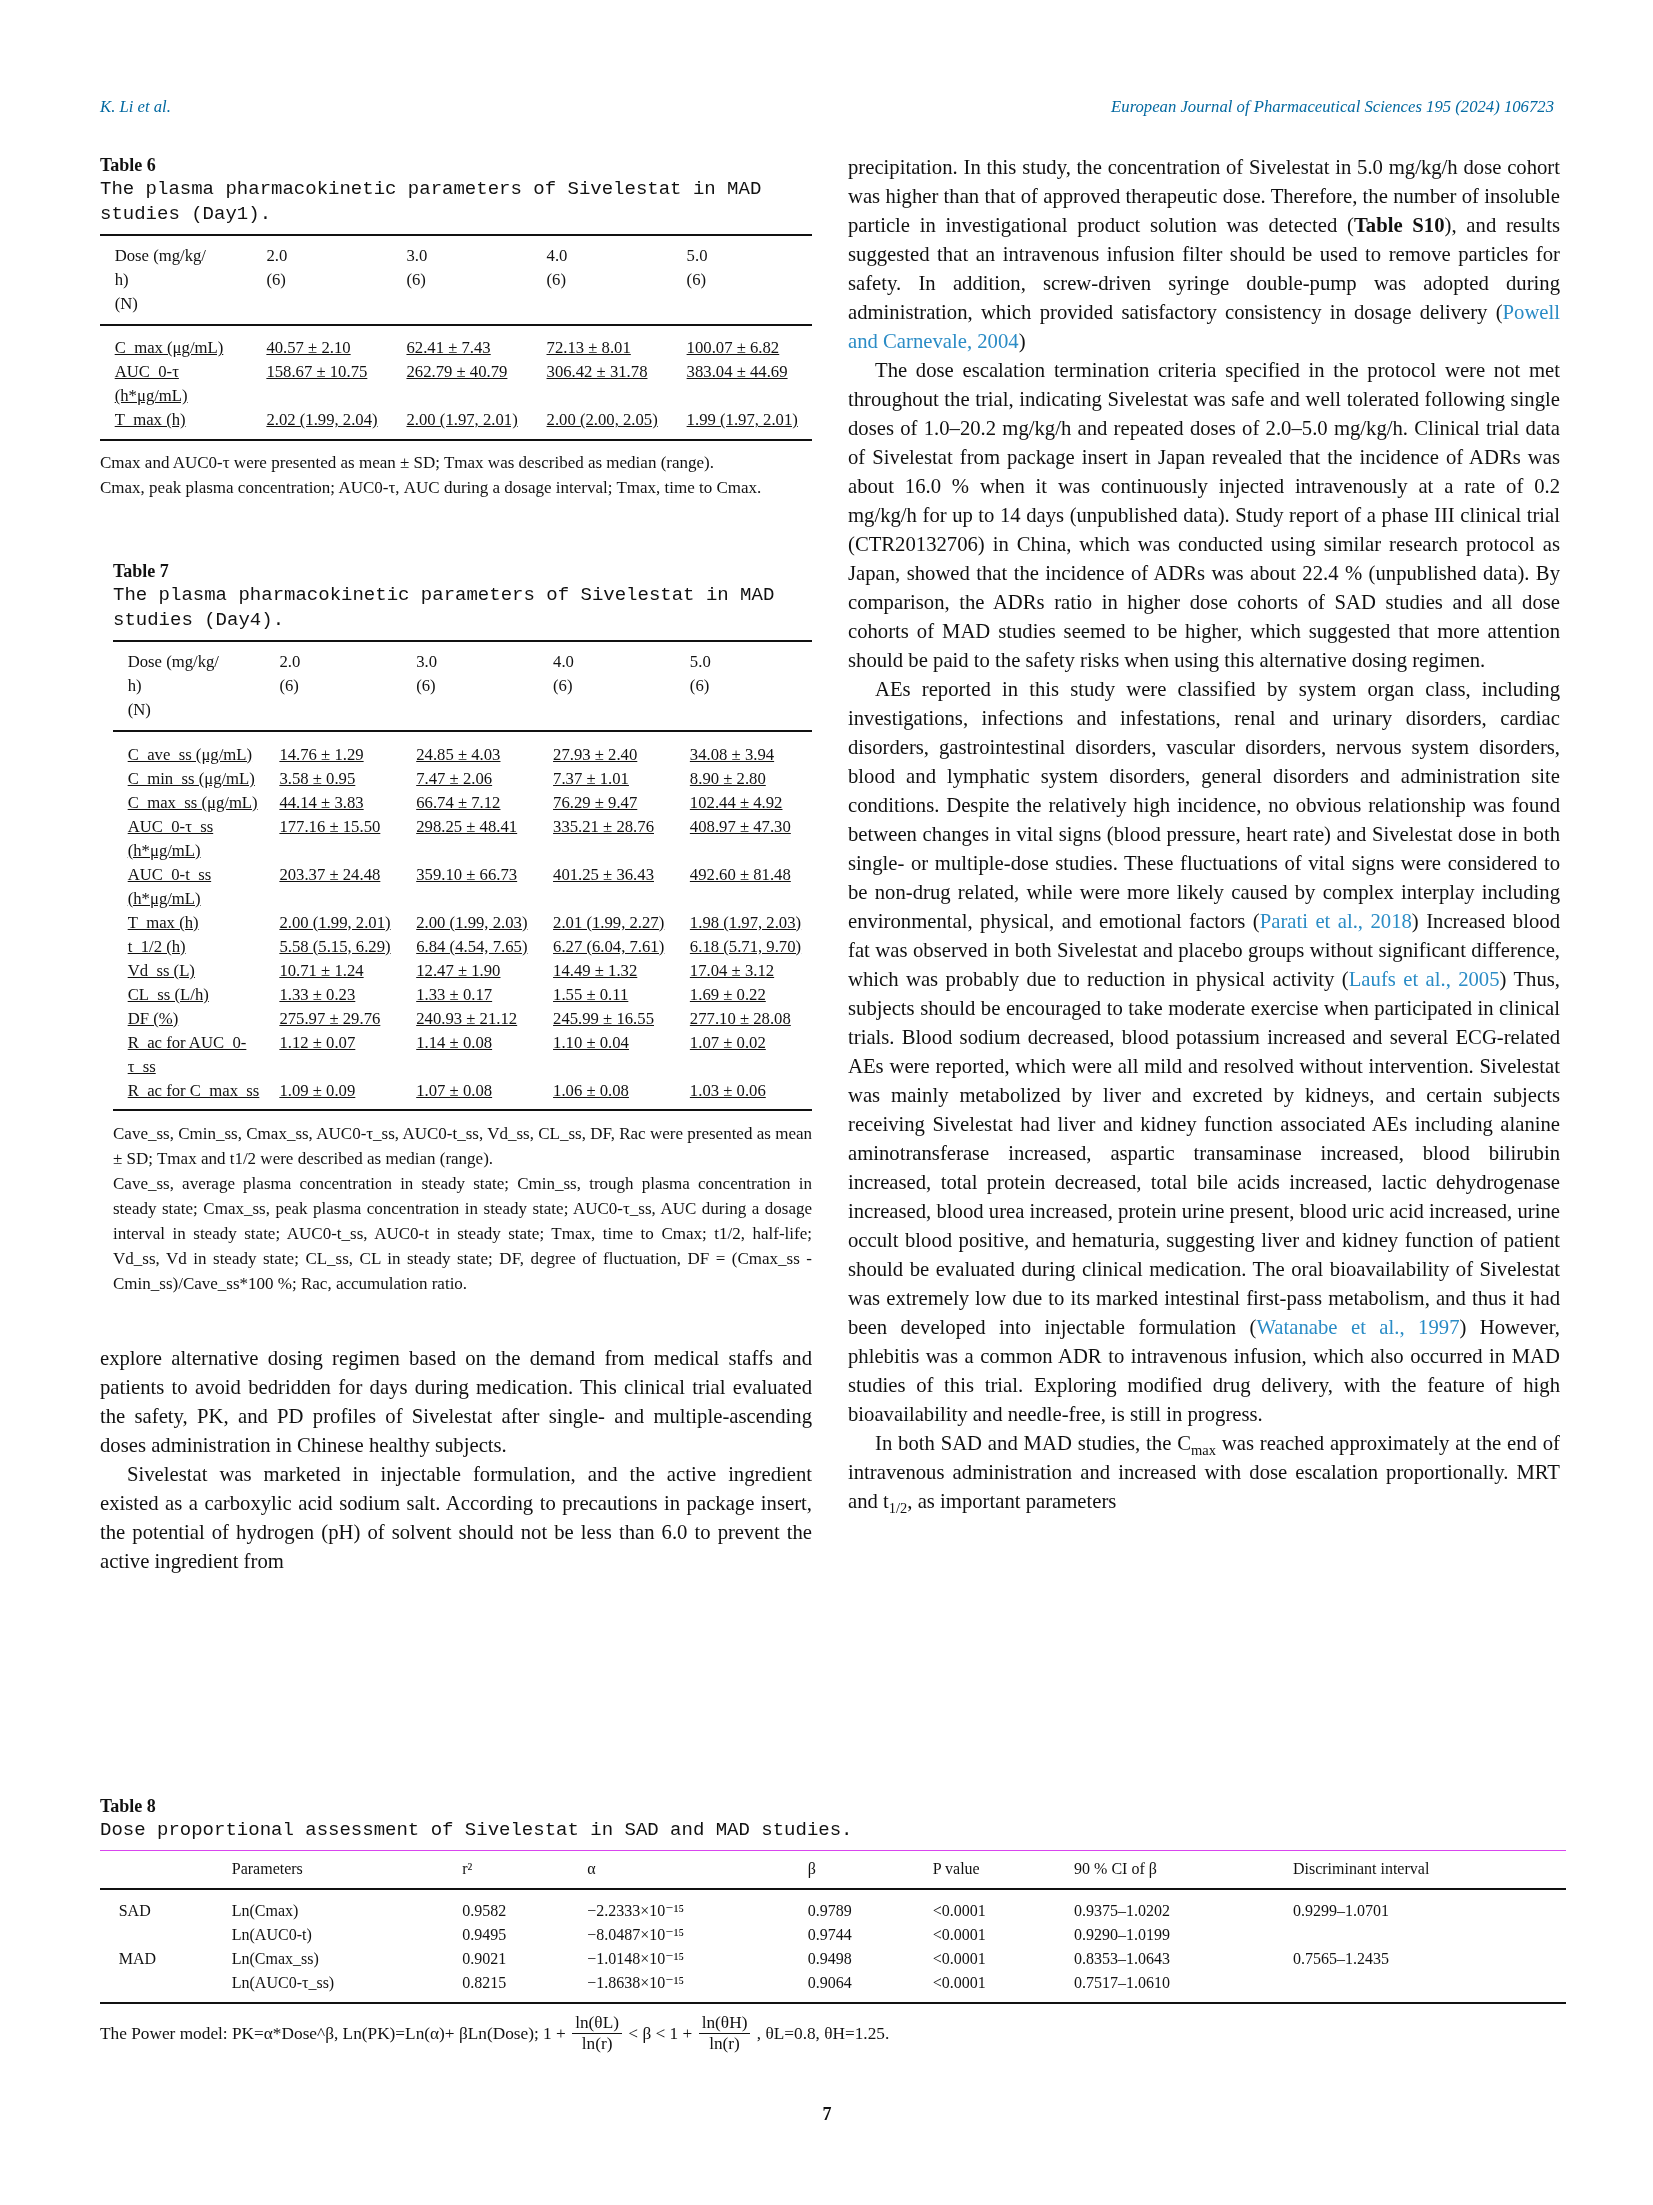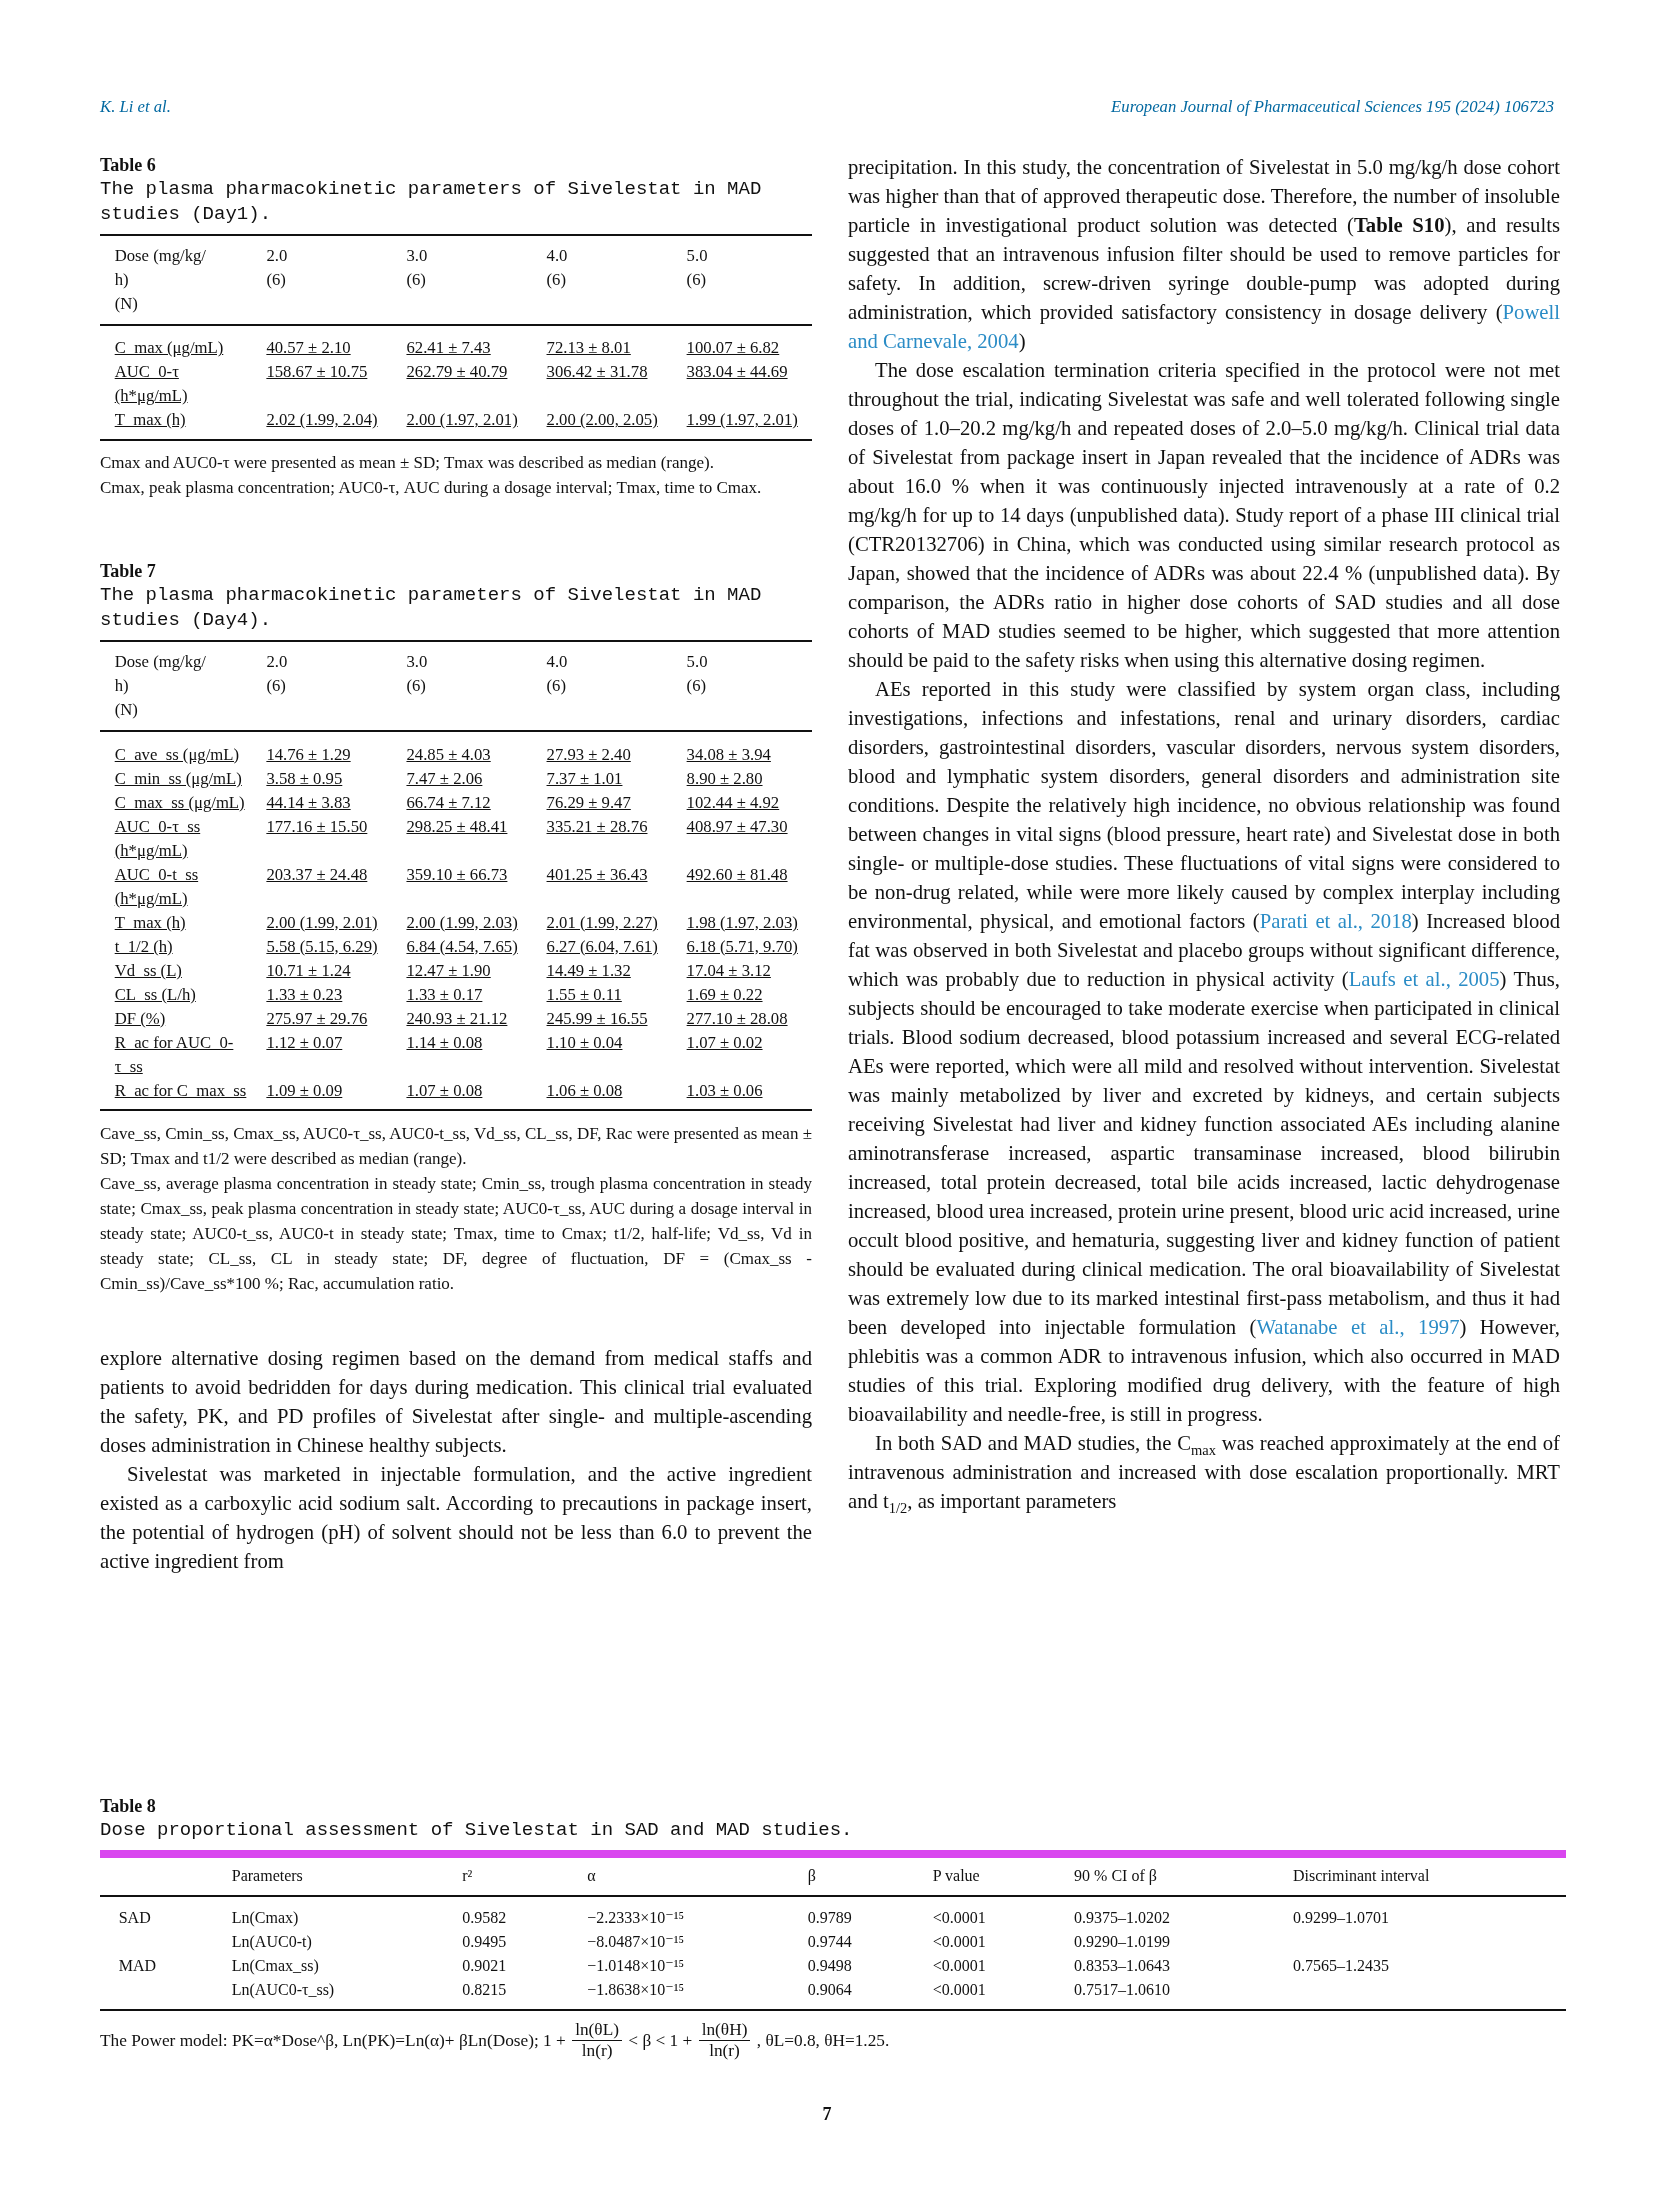--- a/index.html
+++ b/index.html
@@ -32,21 +32,21 @@
   .foot p { margin: 0; }
   sub { font-size: 70%; line-height: 0; }
 
   .body-text { font-size: 20.7px; line-height: 29px; text-align: justify; }
   .body-text p { margin: 0; }
   .body-text p.ind { text-indent: 27px; }
   .cite { color: #2a8cc6; }
 
   #table8 { position: absolute; left: 100px; top: 1794px; width: 1466px; }
   table.t8 { width: 100%; border-collapse: collapse; font-size: 16px; line-height: 24px; }
-  table.t8 thead { border-top: 8px solid #d946ef; border-bottom: 2px solid #111; }
+  table.t8 thead { border-top: 1px solid #d946ef; border-bottom: 2px solid #111; }
   table.t8 tbody { border-bottom: 2px solid #111; }
   table.t8 th { font-weight: normal; text-align: left; padding: 6.7px 6.7px 6.7px 18.7px; }
   table.t8 td { padding: 0 6.7px 0 18.7px; vertical-align: top; }
   table.t8 tbody tr:first-child td { padding-top: 9.3px; }
   table.t8 tbody tr:last-child td { padding-bottom: 6.7px; }
   .t8-foot { font-size: 17.3px; margin-top: 9.3px; display: flex; align-items: center; gap: 4px; text-align: center; }
   .frac { display: inline-flex; flex-direction: column; align-items: center; vertical-align: middle; margin: 0 2.7px; }
   .frac .num { border-bottom: 1.3px solid #111; padding: 0 2.7px; }
   .frac .den { padding: 0 2.7px; }
 
@@ -100,21 +100,21 @@
             <td>1.99 (1.97, 2.01)</td>
           </tr>
         </tbody>
     </table>
     <div class="foot">
       <p>Cmax and AUC0-τ were presented as mean ± SD; Tmax was described as median (range).</p>
       <p>Cmax, peak plasma concentration; AUC0-τ, AUC during a dosage interval; Tmax, time to Cmax.</p>
     </div>
   </div>
 
-  <div style="margin-top:59px;">
+  <div style="margin-top:59px;margin-left:13px;">
     <div class="tbl-label">Table 7</div>
     <div class="tbl-caption">The plasma pharmacokinetic parameters of Sivelestat in MAD studies (Day4).</div>
     <table class="pk">
       <thead>
         <tr>
           <th class="pcol">
             <span>Dose (mg/kg/</span><br>
             <span>h)</span><br>
             <span>(N)</span>
           </th>

